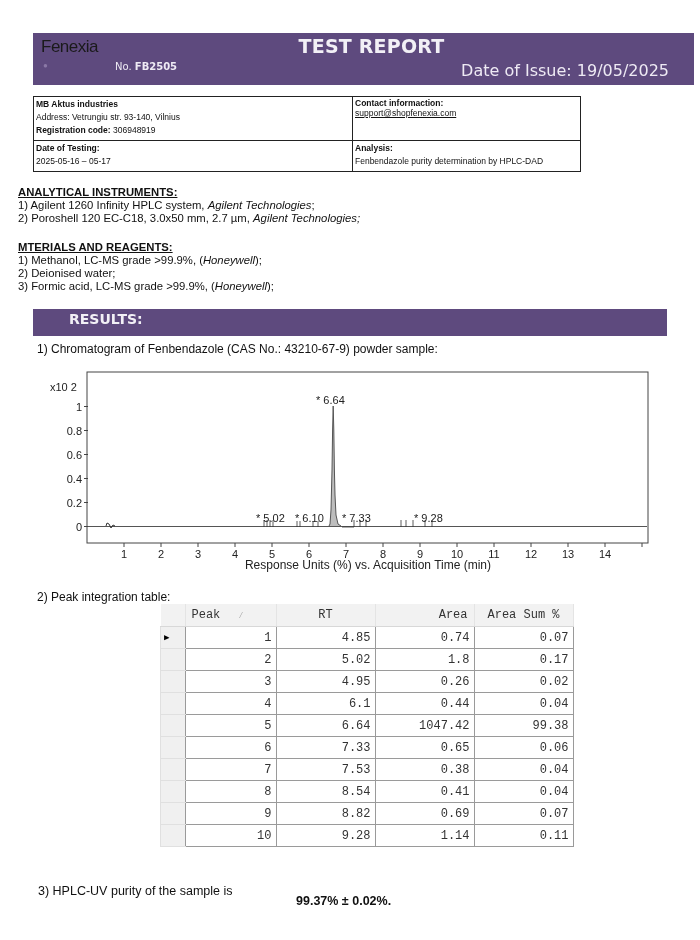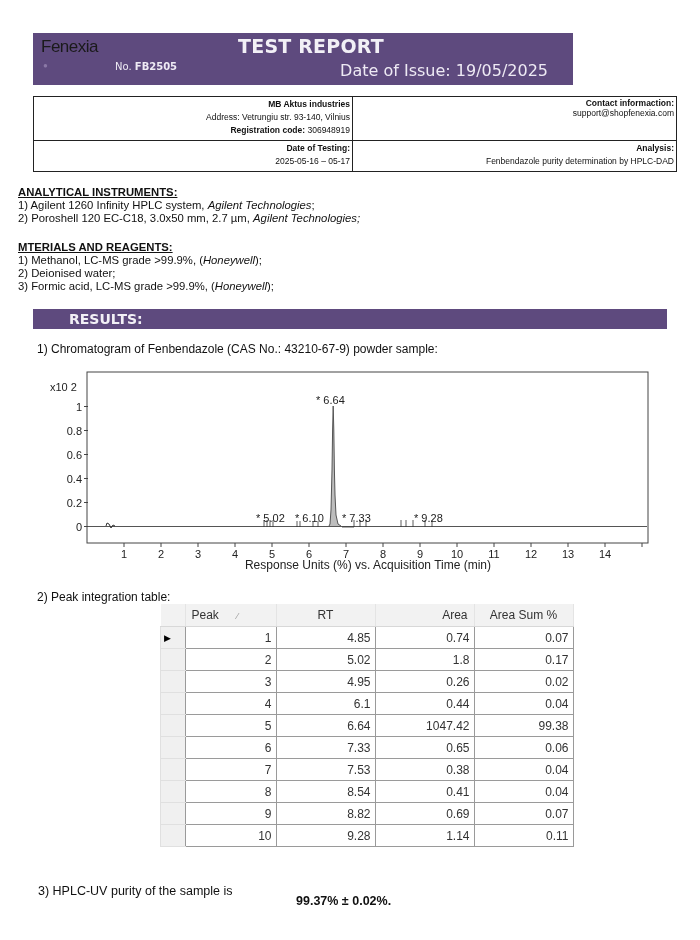--- a/index.html
+++ b/index.html
@@ -1,42 +1,42 @@
 <!DOCTYPE html>
 <html><head>
 <meta charset="utf-8">
 <style>
   html, body { margin: 0; padding: 0; background: #ffffff; }
   body { width: 700px; height: 940px; position: relative; font-family: "Liberation Sans", sans-serif; color: #111; overflow: hidden; }
 
-  .header-band { position: absolute; left: 33px; top: 33px; width: 540px; height: 52px; background: #5e4a7e; }
+  .header-band { position: absolute; left: 33px; top: 33px; width: 661px; height: 52px; background: #5e4a7e; }
   .brand { position: absolute; left: 8px; top: 4px; font-size: 17px; color: #1a1a1a; letter-spacing: -0.5px; font-family: "Liberation Sans", sans-serif; }
   .brand-sub { position: absolute; left: 10px; top: 28px; font-size: 8px; color: #8a78a6; }
   .report-title { position: absolute; left: 16px; right: 0; top: 2px; text-align: center; color: #f2f0f6; font-size: 19px; font-weight: bold; font-family: "DejaVu Sans", sans-serif; letter-spacing: 0.2px; }
   .report-no { position: absolute; left: 82px; top: 28px; color: #eeeaf4; font-size: 10px; font-family: "DejaVu Sans", sans-serif; }
   .report-no b { font-weight: bold; }
   .issue-date { position: absolute; right: 25px; top: 28px; color: #eeeaf4; font-size: 16px; font-family: "DejaVu Sans", sans-serif; }
 
-  .info-table { position: absolute; left: 33px; top: 96px; width: 644px; border-collapse: collapse; font-size: 8.5px; font-family: "Liberation Sans", sans-serif; text-align: right; }
+  .info-table { position: absolute; left: 33px; top: 96px; width: 548px; border-collapse: collapse; font-size: 8.5px; font-family: "Liberation Sans", sans-serif; }
   .info-table td { border: 1px solid #222; vertical-align: top; padding: 1px 2px; }
   .info-table .line { line-height: 13px; height: 13px; }
   .bold { font-weight: bold; }
 
   .section { position: absolute; left: 18px; font-size: 11.3px; line-height: 13px; }
   .section .sec-title { font-weight: bold; text-decoration: underline; }
   .section i { font-style: italic; margin-top: 20px; }
 
-  .results-band { position: absolute; left: 33px; top: 309px; width: 634px; height: 20px; background: #5e4a7e; }
+  .results-band { position: absolute; left: 33px; top: 309px; width: 634px; height: 27px; background: #5e4a7e; }
   .results-band span { position: absolute; left: 36px; top: 2px; color: #f2f0f6; font-weight: bold; font-size: 14px; font-family: "DejaVu Sans", sans-serif; }
 
   .text-line { position: absolute; font-size: 12px; color: #111; }
 
   .chart { position: absolute; left: 0; top: 0; width: 700px; height: 600px; pointer-events: none; }
 
-  .peak-table { position: absolute; left: 160px; top: 604px; border-collapse: collapse; font-family: Liberation Sans, sans-serif; font-size: 12px; color: #333; }
+  .peak-table { position: absolute; left: 160px; top: 604px; border-collapse: collapse; font-family: Liberation Mono, monospace; font-size: 12px; color: #333; }
   .peak-table th { background: #f2f2f2; font-weight: normal; color: #333; height: 22px; padding: 0 6px; border-right: 1px solid #e4e4e4; border-bottom: 1px solid #d8d8d8; }
   .peak-table td { height: 21px; padding: 0 4px; text-align: right; border: 1px solid #9a9a9a; background: #fff; }
   .peak-table td.rowhdr { background: #f0f0f0; border: 1px solid #e0e0e0; border-right: 1px solid #9a9a9a; width: 12px; text-align: left; padding: 0 3px; font-size: 9px; color: #000; }
   .peak-table th.rowhdr { width: 12px; }
   .col-peak { width: 78px; }
   .col-rt { width: 86px; }
   .col-area { width: 86px; text-align: right; }
   .col-sum { width: 86px; }
   .sort-mark { color: #999; font-size: 9px; margin-left: 18px; }
 
@@ -60,21 +60,21 @@
 <table class="info-table">
   <tbody>
       <tr>
     <td style="width:314px; height:41px;">
       <div class="line bold">MB Aktus industries</div>
       <div class="line">Address: Vetrungiu str. 93-140, Vilnius</div>
       <div class="line"><span class="bold">Registration code:</span> <span>306948919</span></div>
     </td>
     <td>
       <div class="line bold" style="line-height:10px;height:10px;">Contact informaction:</div>
-      <div class="line" style="line-height:10px;">support@shopfenexia.com</div>
+      <div class="line" style="line-height:10px;text-decoration:underline;">support@shopfenexia.com</div>
     </td>
   </tr>
   <tr>
     <td style="height:28px;">
       <div class="line bold">Date of Testing:</div>
       <div class="line">2025-05-16 – 05-17</div>
     </td>
     <td>
       <div class="line bold">Analysis:</div>
       <div class="line">Fenbendazole purity determination by HPLC-DAD</div>

